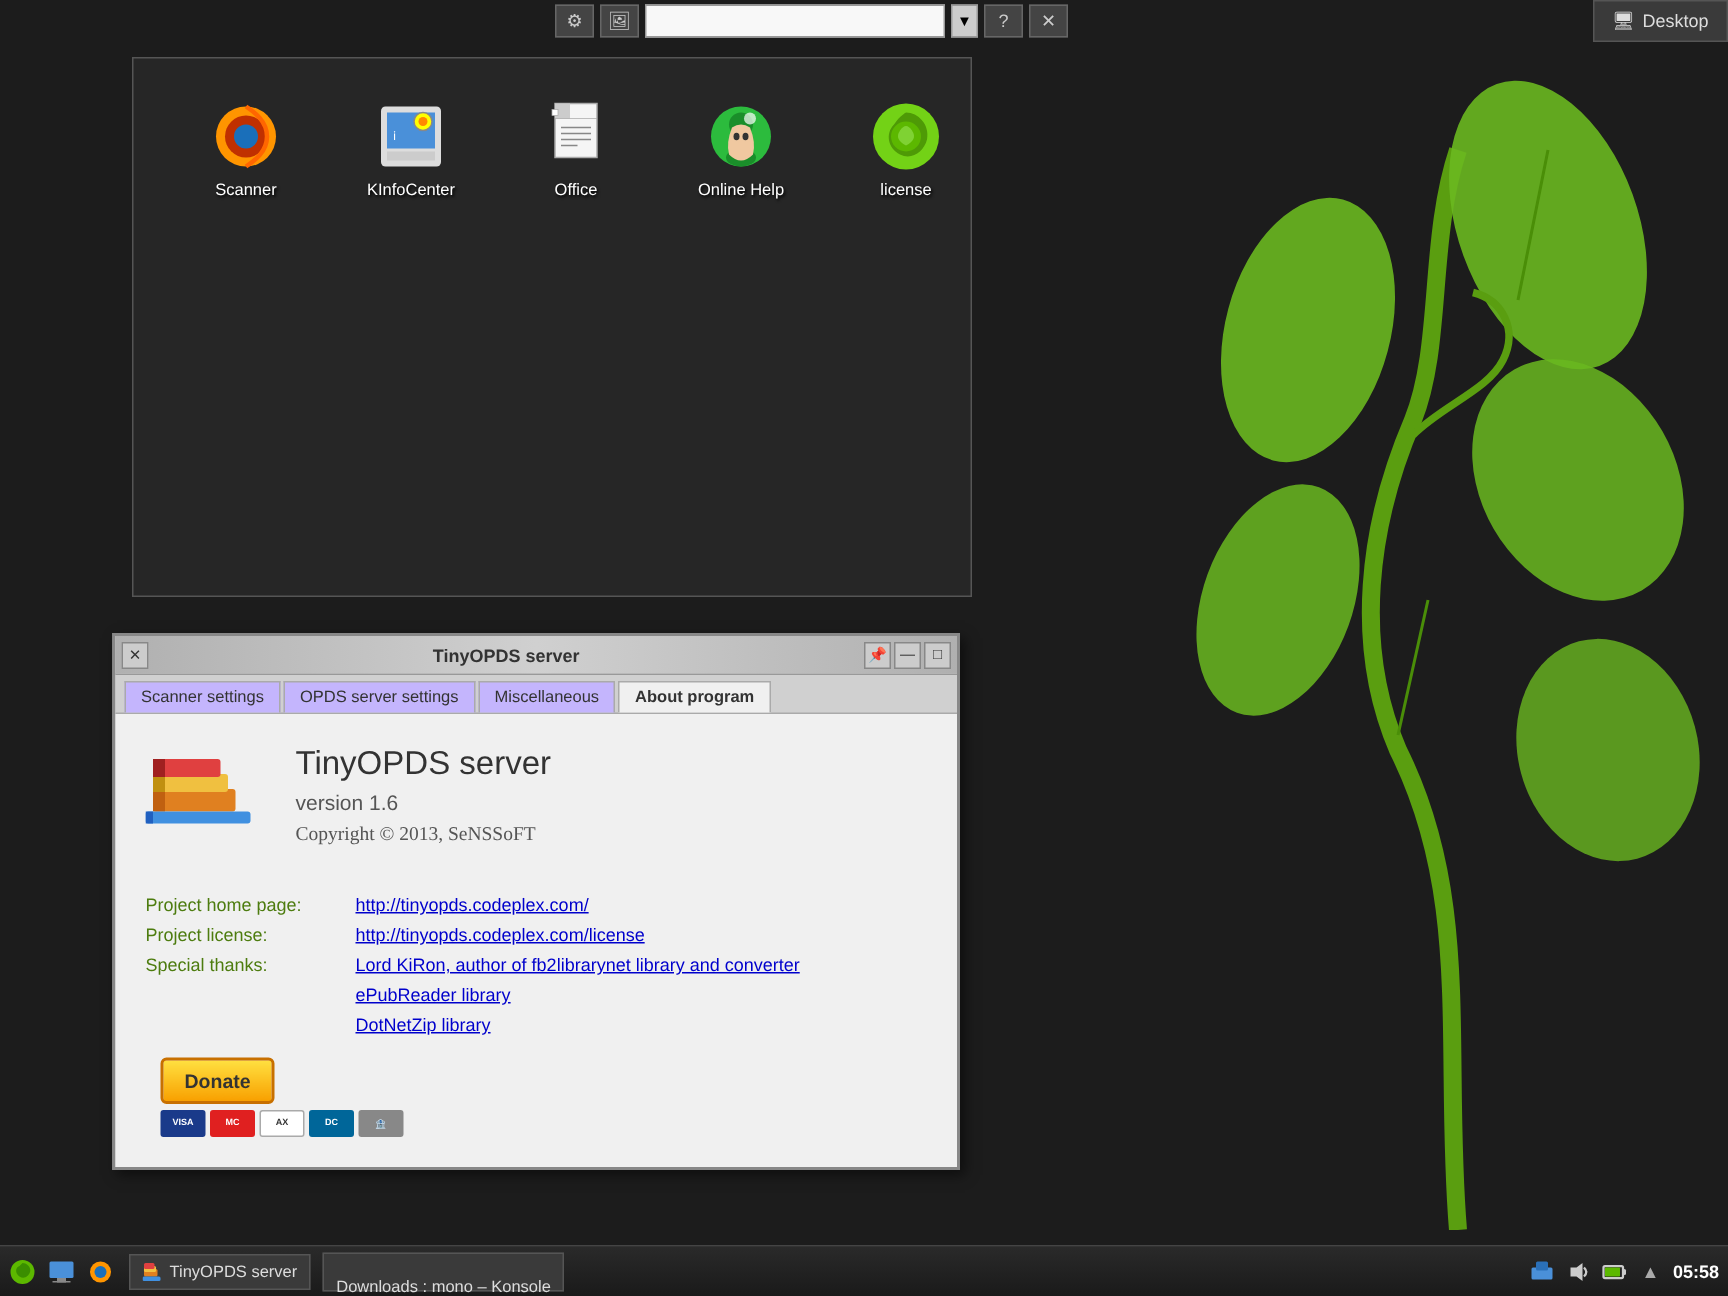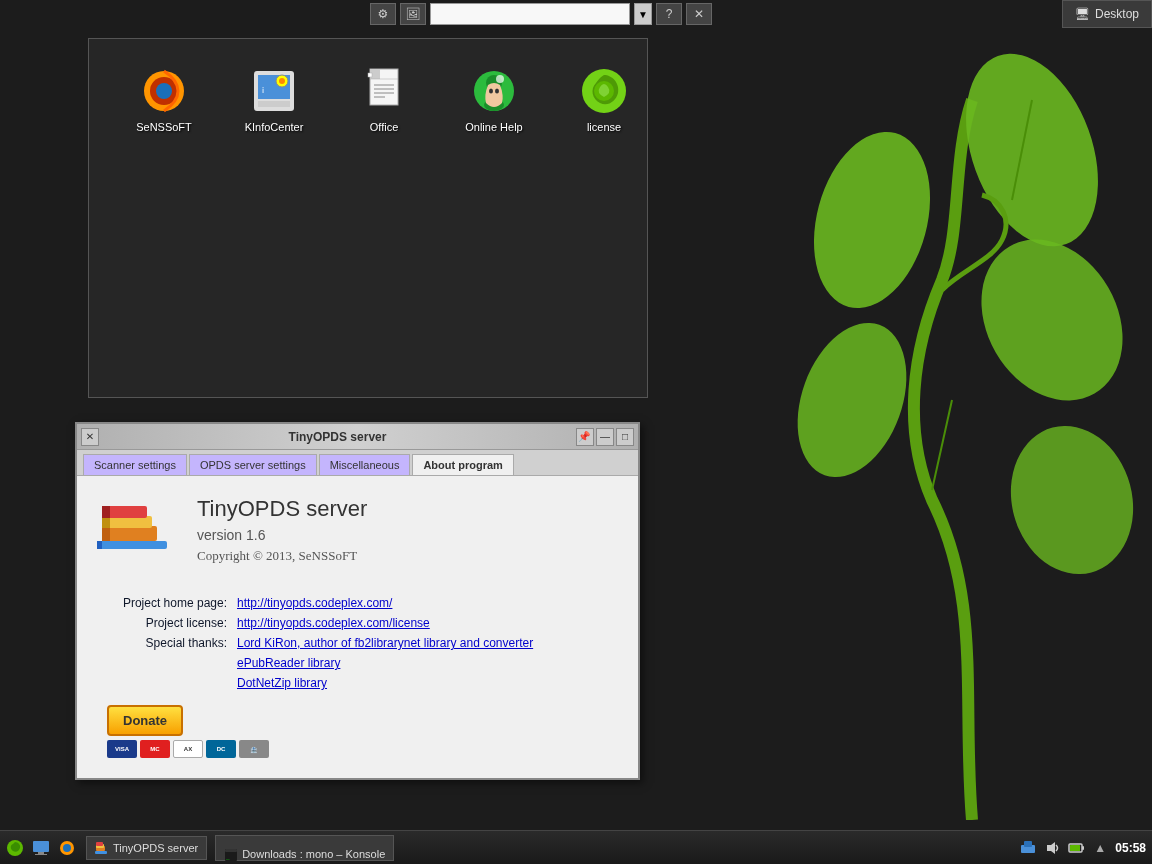--- a/index.html
+++ b/index.html
@@ -269,23 +269,22 @@
     }
 
     .about-link-row {
       display: flex;
       gap: 10px;
       margin-bottom: 6px;
       font-size: 12px;
     }
 
     .link-label {
-      color: #0f172a;
+      color: #4d7c0f;
       min-width: 130px;
-      text-align: right;
     }
 
     .link-value {
       color: #0000cc;
       text-decoration: underline;
       cursor: pointer;
     }
 
     .donate-section {
       margin-top: 15px;
@@ -373,23 +372,24 @@
     }
 
     .taskbar-console-btn {
       background: #3a3a3a;
       border: 1px solid #555;
       color: #ddd;
       padding: 12px 8px;
       font-size: 11px;
       cursor: pointer;
       display: flex;
-      align-items: flex-start;
+      align-items: center;
       gap: 4px;
       height: 24px;
+      flex-direction: column;
     }
 
     .taskbar-right {
       display: flex;
       align-items: center;
       gap: 6px;
       padding-right: 6px;
     }
 
     .taskbar-systray-icon {
@@ -456,21 +456,21 @@
 
     <div class="desktop-icon">
       <div class="icon-img">
         <svg width="48" height="48" viewBox="0 0 48 48">
           <circle cx="24" cy="24" r="20" fill="#ff9500"></circle>
           <circle cx="24" cy="24" r="14" fill="#c03000"></circle>
           <circle cx="24" cy="24" r="8" fill="#1a6fba"></circle>
           <path d="M24 4 C30 8 38 14 38 24 C38 34 30 40 24 44" stroke="#ff6600" stroke-width="3" fill="none"></path>
         </svg>
       </div>
-      <span class="icon-label">SeNSSoFT</span>
+      <span class="icon-label">Scanner</span>
     </div>
 
     <div class="desktop-icon">
       <div class="icon-img">
         <svg width="48" height="48" viewBox="0 0 48 48">
           <rect x="4" y="4" width="40" height="40" fill="#ddd" rx="3"></rect>
           <rect x="8" y="8" width="32" height="24" fill="#4a90d9"></rect>
           <rect x="8" y="34" width="32" height="6" fill="#ccc"></rect>
           <circle cx="32" cy="14" r="6" fill="#ff0" stroke="#888" stroke-width="1"></circle>
           <circle cx="32" cy="14" r="3" fill="#f80"></circle>

